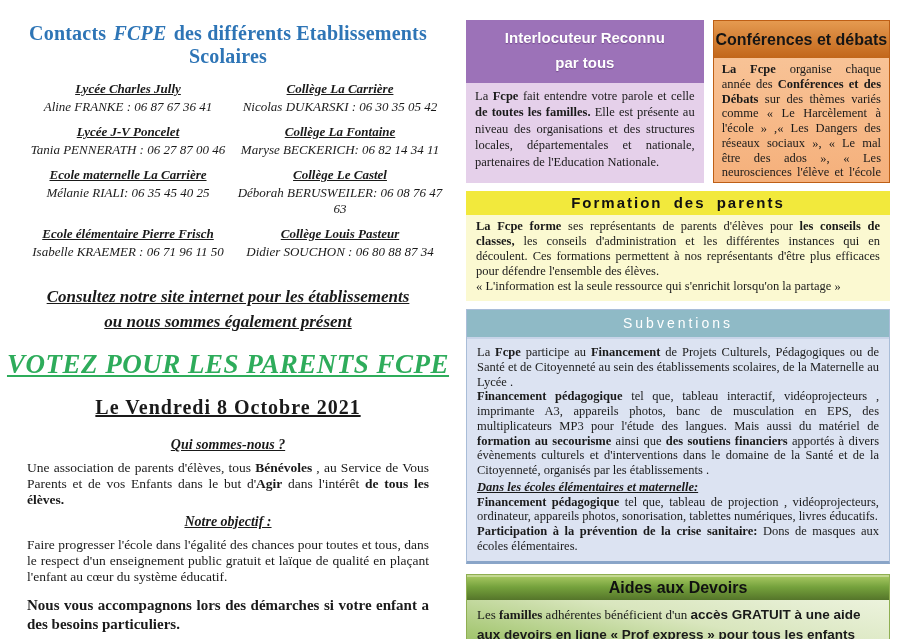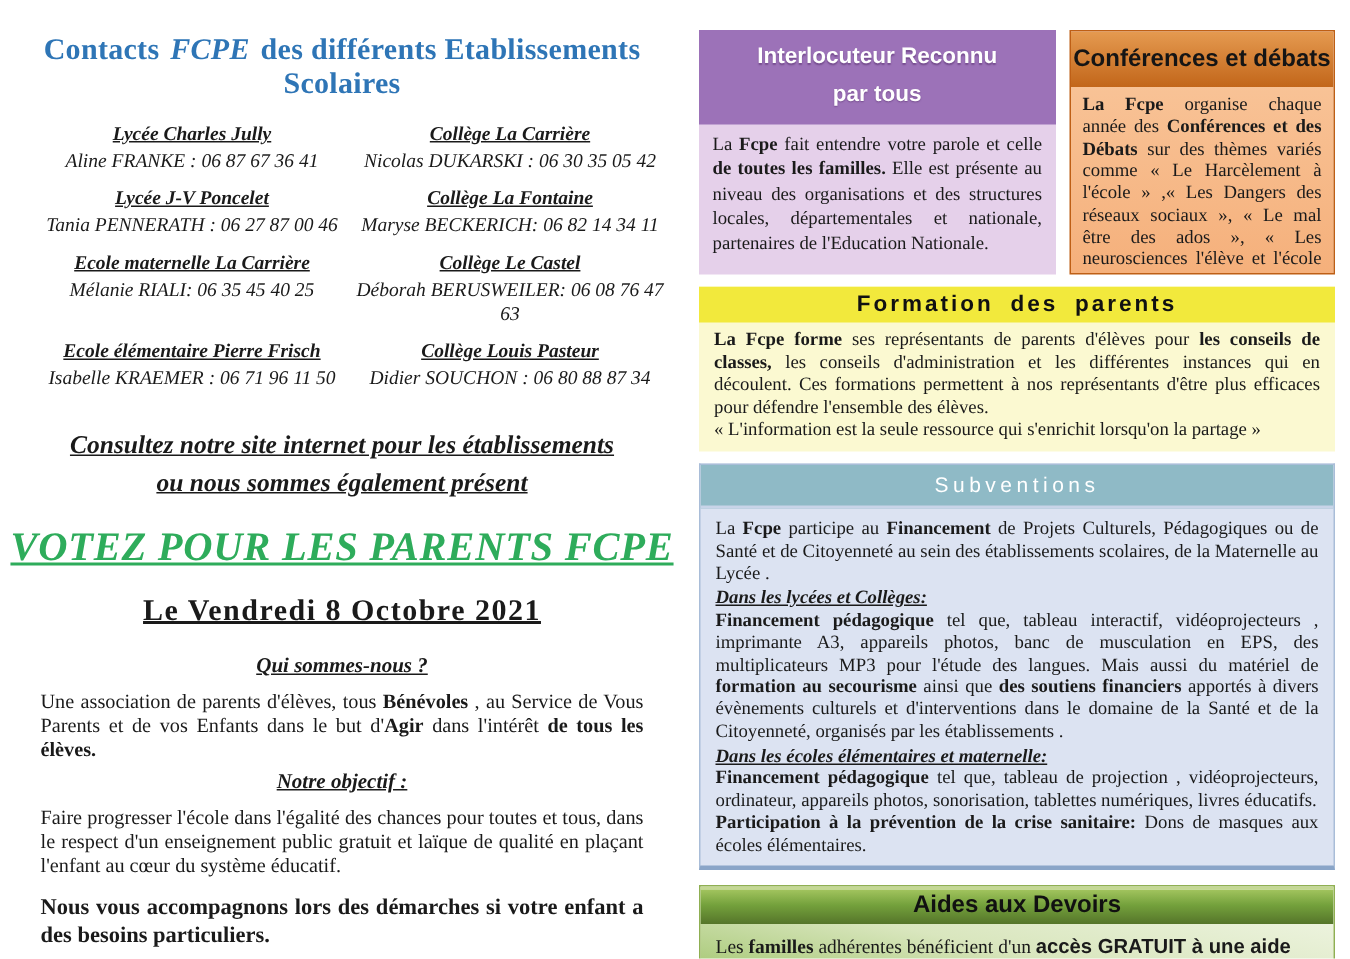--- a/index.html
+++ b/index.html
@@ -145,21 +145,20 @@
     <div class="card-body">
       <div><b>La Fcpe forme</b><span> ses représentants de parents d'élèves pour </span><b>les conseils de classes,</b><span> les conseils d'administration et les différentes instances qui en découlent. Ces formations permettent  à nos représentants d'être plus efficaces pour défendre l'ensemble des élèves.</span></div>
       <div class="quote">« L'information est la seule ressource qui s'enrichit lorsqu'on la partage »</div>
     </div>
   </section>
 
   <section class="card subventions">
     <header>Subventions</header>
     <div class="card-body">
       <div><span>La </span><b>Fcpe</b><span> participe au </span><b>Financement</b><span> de Projets Culturels, Pédagogiques ou de Santé et de Citoyenneté au sein des établissements scolaires, de la Maternelle au Lycée .</span></div>
-      <div class="sub-heading">Dans les lycées et Collèges:</div>
       <div><b>Financement pédagogique</b><span> tel que,  tableau interactif,  vidéoprojecteurs , imprimante A3, appareils photos, banc de musculation en EPS, des multiplicateurs MP3 pour l'étude des langues. Mais aussi du matériel de </span><b>formation au secourisme</b><span> ainsi que </span><b>des soutiens financiers</b><span> apportés à divers évènements culturels  et d'interventions dans le domaine de la Santé et de la Citoyenneté, organisés par les établissements .</span></div>
       <div class="sub-heading">Dans les écoles élémentaires et maternelle:</div>
       <div><b>Financement pédagogique</b><span> tel que,   tableau de projection , vidéoprojecteurs, ordinateur, appareils photos, sonorisation, tablettes numériques, livres  éducatifs.</span></div>
       <div><b>Participation à la prévention de la crise sanitaire:</b><span> Dons de masques aux écoles élémentaires.</span></div>
     </div>
   </section>
 
   <section class="card aides">
     <header>Aides aux Devoirs</header>
     <div class="card-body"><span>Les </span><b>familles</b><span> adhérentes bénéficient d'un </span><b class="bold-sans">accès GRATUIT à une aide aux devoirs en ligne « Prof express » pour tous les enfants des familles adhérentes.</b></div>

